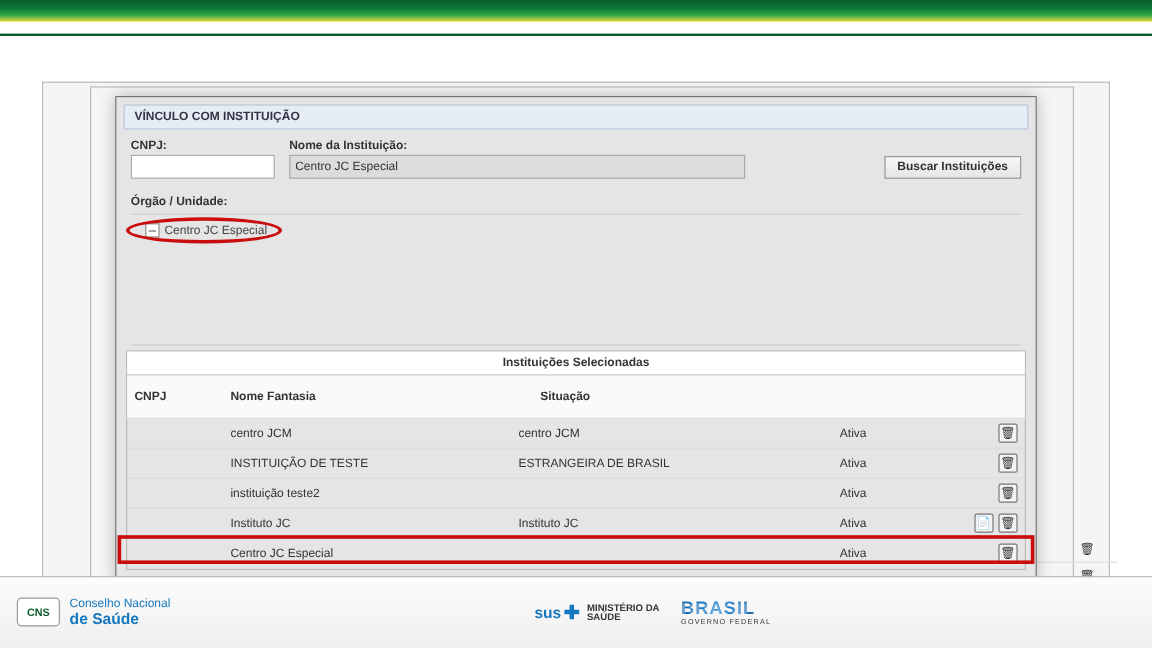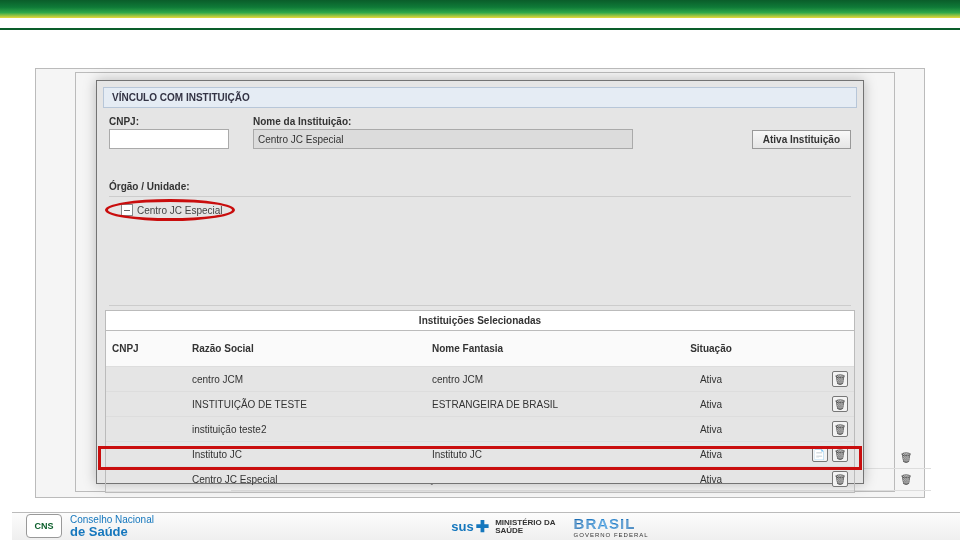--- a/index.html
+++ b/index.html
@@ -71,23 +71,23 @@
     font-weight: bold;
     color: #334;
     font-size: 10px;
     margin: 6px 6px 0 6px;
   }
   .form-area {
     padding: 8px 12px 4px 12px;
   }
   .form-row {
     display: flex;
-    gap: 24px;
+    gap: 12px;
     align-items: flex-end;
-    margin-bottom: 24px;
+    margin-bottom: 6px;
   }
   .fld-cnpj { width: 120px; }
   .fld-nome { width: 380px; }
   .form-label {
     display: block;
     font-weight: bold;
     font-size: 10px;
     color: #333;
     margin-bottom: 2px;
   }
@@ -210,22 +210,22 @@
     border: 3px solid #c90d0d;
     left: 100px;
     width: 760px;
     height: 26px;
     pointer-events: none;
   }
 
   
   .footer {
     position: absolute;
-    bottom: 0; left: 12px; right: 0;
-    height: 28px;
+    bottom: 0; left: 0; right: 0;
+    height: 60px;
     border-top: 1px solid #bbb;
     background: linear-gradient(#fcfcfc,#efefef);
     display: flex;
     align-items: center;
     padding: 0 14px;
   }
   .footer-left {
     display: flex; align-items: center; gap: 8px;
   }
   .cns-badge {
@@ -294,41 +294,40 @@
       <div class="form-row">
         <div class="fld-cnpj">
           <label class="form-label">CNPJ:</label>
           <input class="form-input blank" value="" style="">
         </div>
         <div class="fld-nome">
           <label class="form-label">Nome da Instituição:</label>
           <input class="form-input" value="Centro JC Especial" style="">
         </div>
         <div style="flex:1"></div>
-        <button class="btn">Ativa Instituição</button>
+        <button class="btn">Buscar Instituições</button>
       </div>
     </div>
 
     <div class="sub-label">Órgão / Unidade:</div>
     <hr class="divider">
     <div class="tree-area">
       <span class="tree-item">
         <span class="tree-icon"></span>
         <span>Centro JC Especial</span>
       </span>
       <div class="red-circle"></div>
     </div>
     <hr class="divider">
 
 
     <div class="inst-table-wrap">
       <div class="inst-title">Instituições Selecionadas</div>
       <div class="inst-head">
         <div class="c-cnpj">CNPJ</div>
-        <div class="c-rs">Razão Social</div>
         <div class="c-nf">Nome Fantasia</div>
         <div class="c-sit">Situação</div>
         <div class="c-act"></div>
       </div>
       <div id="inst-rows">
           <div class="inst-row">
             <div class="c-cnpj"></div>
             <div class="c-rs">centro JCM</div>
             <div class="c-nf">centro JCM</div>
             <div class="c-sit">Ativa</div>

